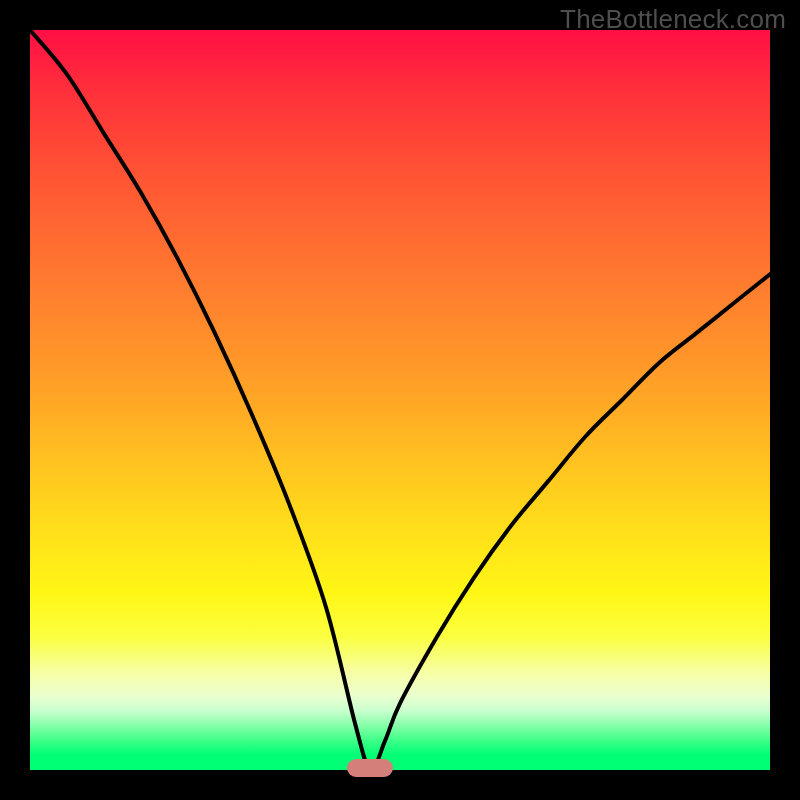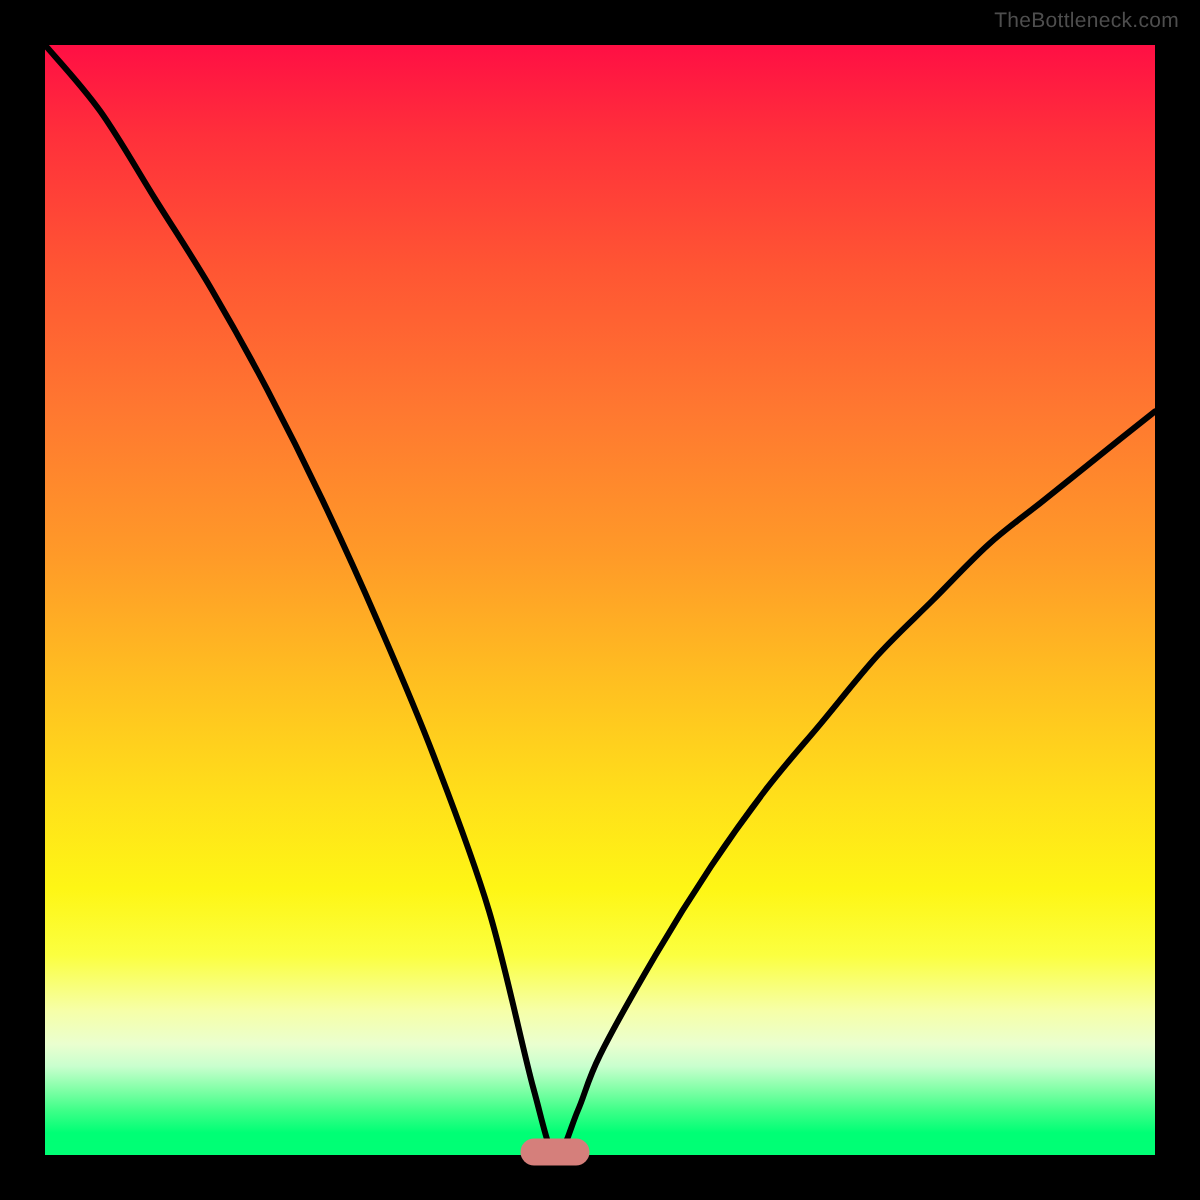--- a/index.html
+++ b/index.html
@@ -14,21 +14,21 @@
   .canvas {
     position: relative;
     width: 800px;
     height: 800px;
   }
   .watermark {
     position: absolute;
     top: 6px;
     right: 14px;
     color: #4e4e4e;
-    font-size: 14px;
+    font-size: 26px;
     font-weight: 500;
     line-height: 1;
     letter-spacing: 0.2px;
   }
   .plot-area {
     position: absolute;
     left: 30px;
     top: 30px;
     width: 740px;
     height: 740px;

